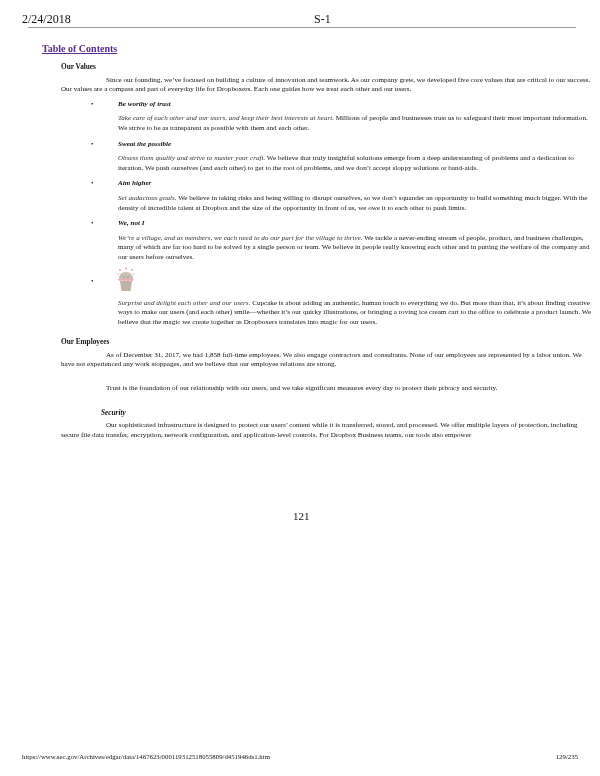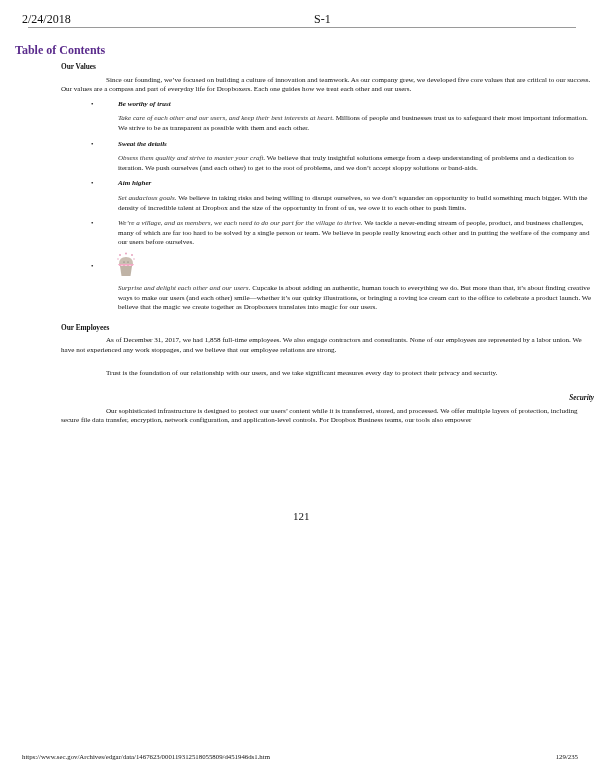--- a/index.html
+++ b/index.html
@@ -4,24 +4,24 @@
   <style>
     html, body { margin: 0; padding: 0; background: #ffffff; }
     body {
       width: 600px; height: 776px; position: relative; overflow: hidden;
       font-family: "Liberation Serif", serif; color: #111;
     }
     .hdr { position: absolute; top: 12px; left: 22px; right: 22px; height: 12px; font-size: 12px; }
     .hdr .date { position: absolute; left: 0; top: 0; }
     .hdr .title { position: absolute; left: 292px; top: 0; }
     .rule { position: absolute; top: 27px; left: 28px; right: 24px; height: 1px; background: #9a9a9a; }
-    .toc { position: absolute; top: 43px; left: 15px; font-size: 12px; font-weight: bold; color: #5a2b8c; }
+    .toc { position: absolute; top: 43px; left: 42px; font-size: 10px; font-weight: bold; color: #5a2b8c; text-decoration: underline; }
     .content { position: absolute; top: 62px; left: 31px; width: 538px; font-size: 7.1px; line-height: 9.6px; margin-left: 25px; }
     h3 { font-size: 7.3px; font-weight: bold; margin: 0 0 4px 5px; }
-    h3.sub { font-style: italic; margin-left: 45px; text-align: right; }
+    h3.sub { font-style: italic; margin-left: 45px; }
     p { margin: 0 0 0 0; text-align: left; }
     p.indent { text-indent: 45px; margin-left: 5px; }
     ul.values { list-style: none; margin: 5px 0 0 0; padding: 0; }
     ul.values li { position: relative; margin-left: 62px; margin-bottom: 6px; }
     ul.values li .bullet { position: absolute; left: -27px; top: 0; font-size: 7px; }
     ul.values li .lbl { font-style: italic; font-weight: bold; display: block; margin-bottom: 5px; }
     ul.values li .desc { display: block; }
     em { font-style: italic; color: #333; }
     .section { margin-top: 10px; }
     .cupcake { width: 24px; height: 26px; display: block; margin: -2px 0 6px -4px; }
@@ -47,30 +47,31 @@
     <h3>Our Values</h3>
     <p class="indent">Since our founding, we’ve focused on building a culture of innovation and teamwork. As our company grew, we developed five core values that are critical to our success. Our values are a compass and part of everyday life for Dropboxers. Each one guides how we treat each other and our users.</p>
     <ul class="values">
       <li>
         <span class="bullet">•</span>
         <span class="lbl">Be worthy of trust</span>
         <span class="desc"><em>Take care of each other and our users, and keep their best interests at heart.</em><span> Millions of people and businesses trust us to safeguard their most important information. We strive to be as transparent as possible with them and each other.</span></span>
       </li>
       <li>
         <span class="bullet">•</span>
-        <span class="lbl">Sweat the details</span>
+        <span class="lbl">Sweat the possible</span>
         <span class="desc"><em>Obsess them quality and strive to master your craft.</em><span> We believe that truly insightful solutions emerge from a deep understanding of problems and a dedication to iteration. We push ourselves (and each other) to get to the root of problems, and we don’t accept sloppy solutions or band-aids.</span></span>
       </li>
       <li>
         <span class="bullet">•</span>
         <span class="lbl">Aim higher</span>
         <span class="desc"><em>Set audacious goals.</em><span> We believe in taking risks and being willing to disrupt ourselves, so we don’t squander an opportunity to build something much bigger. With the density of incredible talent at Dropbox and the size of the opportunity in front of us, we owe it to each other to push limits.</span></span>
       </li>
       <li>
         <span class="bullet">•</span>
+        <span class="lbl">We, not I</span>
         <span class="desc"><em>We’re a village, and as members, we each need to do our part for the village to thrive.</em><span> We tackle a never-ending stream of people, product, and business challenges, many of which are far too hard to be solved by a single person or team. We believe in people really knowing each other and in putting the welfare of the company and our users before ourselves.</span></span>
       </li>
       <li>
         <span class="bullet" style="top:10px;">•</span>
         <svg class="cupcake" viewBox="0 0 24 26">
           <circle cx="6" cy="3" r="0.9" fill="#e59ab8"></circle>
           <circle cx="12" cy="1.5" r="0.9" fill="#e59ab8"></circle>
           <circle cx="18" cy="3" r="0.9" fill="#e59ab8"></circle>
           <circle cx="4" cy="7" r="0.7" fill="#e59ab8"></circle>
           <circle cx="20" cy="7" r="0.7" fill="#e59ab8"></circle>

